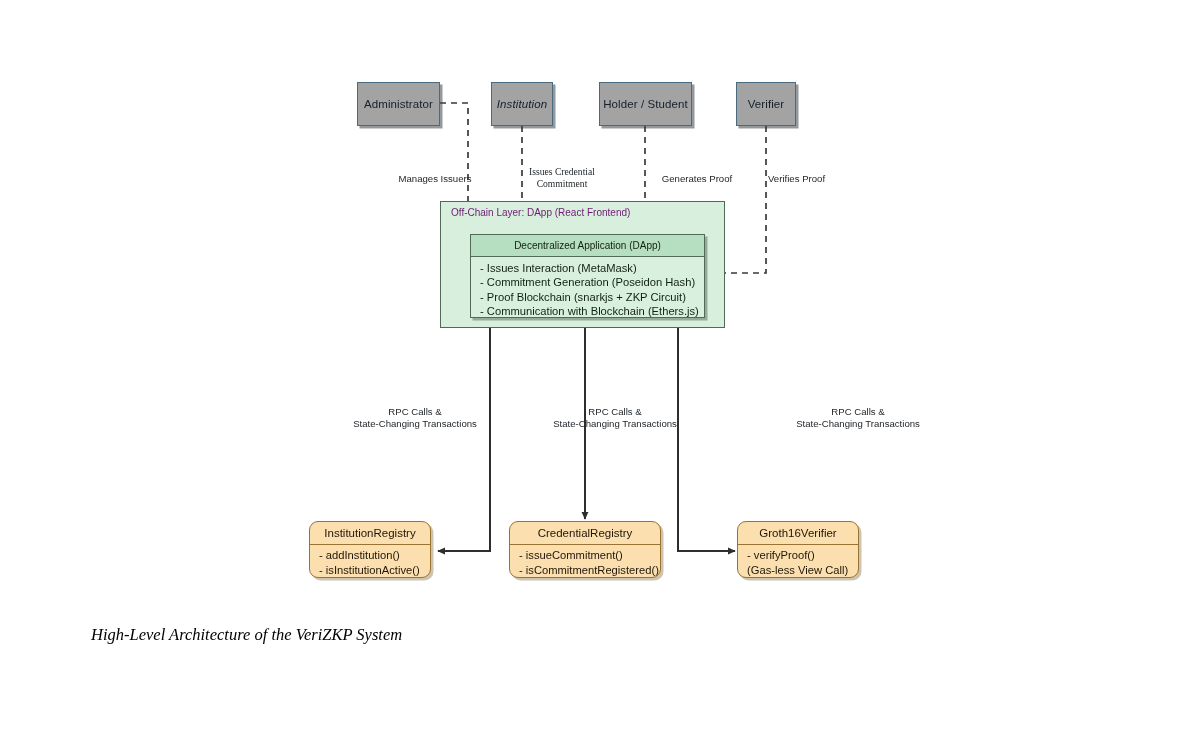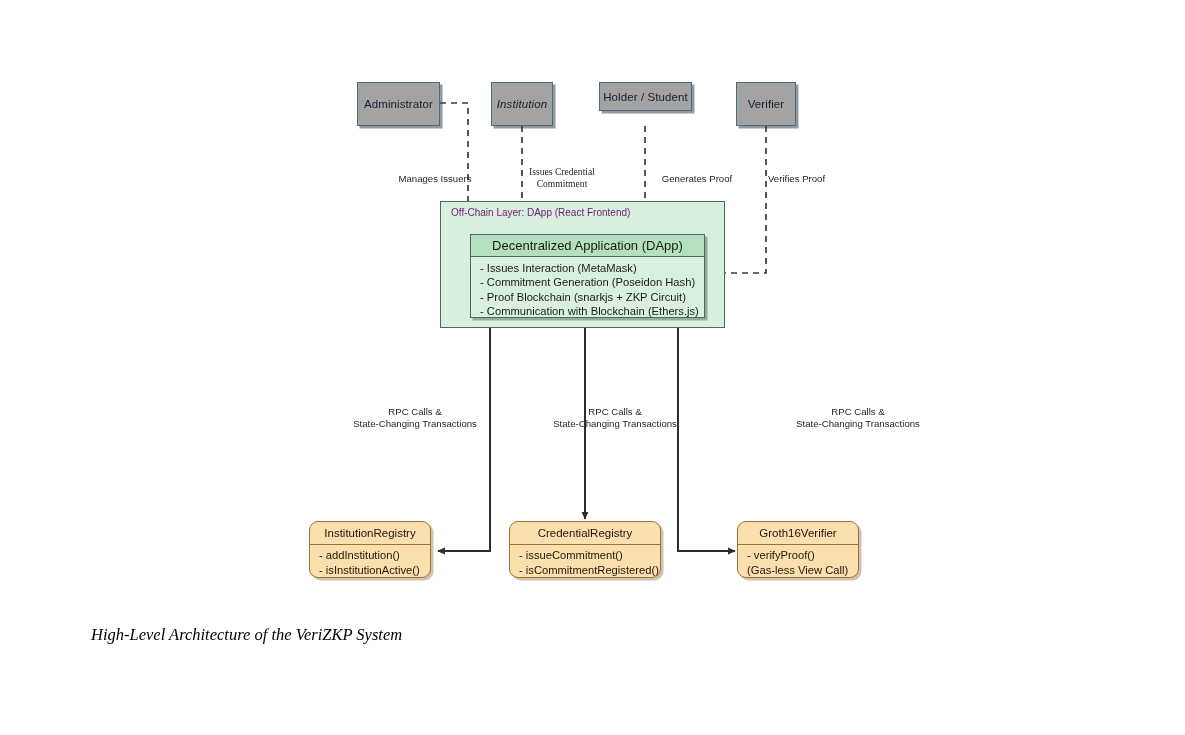--- a/index.html
+++ b/index.html
@@ -13,21 +13,21 @@
   .actor{background:#a3a3a3;border:1.6px solid #4a6a80;
          box-shadow:2.5px 2.5px 0 0 rgba(60,70,78,.55);
          display:flex;align-items:center;justify-content:center;
          font-size:11.5px;letter-spacing:.1px;color:#15202b;}
   .layer{background:#d7efdc;border:1.6px solid #4f6b54;box-sizing:border-box;}
   .layer-title{position:absolute;left:10px;top:5px;font-size:10px;color:#701a75;white-space:nowrap;}
   .dapp{position:absolute;box-sizing:border-box;border:1.6px solid #4f6b54;
         background:#d9f0de;box-shadow:2.5px 2.5px 0 0 rgba(70,90,74,.45);}
   .dapp-head{height:22px;background:#b6dec0;border-bottom:1.6px solid #4f6b54;
              display:flex;align-items:center;justify-content:center;
-             font-size:13px;color:#12210f;box-sizing:border-box;}
+             font-size:10px;color:#12210f;box-sizing:border-box;}
   .dapp-body{padding:4px 0 4px 9px;}
   .dapp-body div{font-size:11.2px;line-height:14.4px;color:#12210f;white-space:nowrap;}
 
   .contract{position:absolute;box-sizing:border-box;border:1.6px solid #9a7334;
             background:#fcdfae;border-radius:9px;overflow:hidden;
             box-shadow:2.5px 2.5px 0 0 rgba(130,100,50,.38);}
   .contract-head{height:23px;border-bottom:1.6px solid #9a7334;
                  display:flex;align-items:center;justify-content:center;
                  font-size:11.5px;color:#20150a;box-sizing:border-box;}
   .contract-body{padding:3px 0 3px 9px;}
@@ -63,21 +63,21 @@
 
     <path d="M678,318 L678,551 L735,551" fill="none" stroke="#2e2e2e" stroke-width="2" marker-end="url(#ah)"></path>
   </svg>
 
   <div class="node actor" style="left:357px;top:82px;width:83px;height:44px;">
     <span>Administrator</span>
   </div>
   <div class="node actor" style="left:491px;top:82px;width:62px;height:44px;font-style:italic;">
     <span>Institution</span>
   </div>
-  <div class="node actor" style="left:599px;top:82px;width:93px;height:29px;text-align:right;">
+  <div class="node actor" style="left:599px;top:82px;width:93px;height:44px;text-align:right;">
     <span>Holder / Student</span>
   </div>
   <div class="node actor" style="left:736px;top:82px;width:60px;height:44px;">
     <span>Verifier</span>
   </div>
 
   <div class="edge-label" style="left:385px;top:173px;width:100px;">Manages Issuers</div>
   <div class="edge-label" style="left:508px;top:166px;width:108px;font-family:Liberation Serif, serif;">Issues Credential
 Commitment</div>
   <div class="edge-label" style="left:647px;top:173px;width:100px;">Generates Proof</div>

